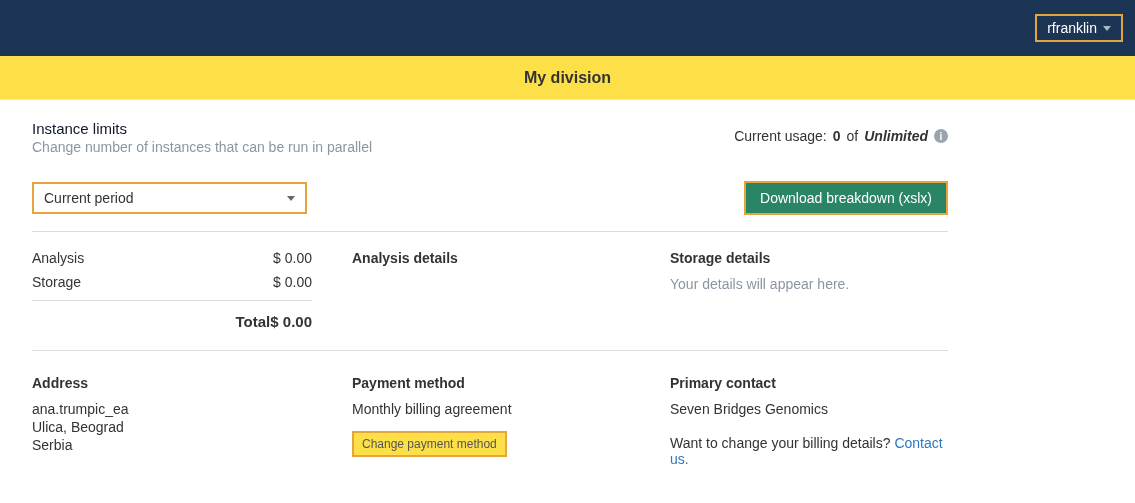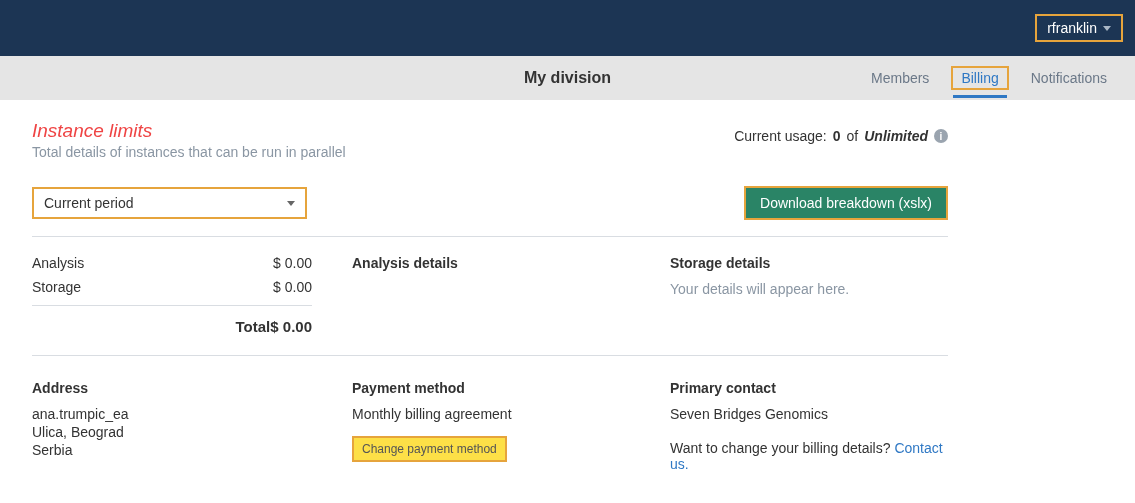--- a/index.html
+++ b/index.html
@@ -1,28 +1,28 @@
 <!DOCTYPE html>
 <html><head>
 <meta charset="utf-8">
 <style>
   * { box-sizing: border-box; margin: 0; padding: 0; }
   body { font-family: -apple-system, BlinkMacSystemFont, "Segoe UI", Arial, sans-serif; font-size: 14px; color: #333; background: #fff; width: 1135px; }
   .topbar { background: #1c3554; height: 56px; display: flex; justify-content: flex-end; align-items: center; padding: 0 12px; }
   .user-dropdown { border: 2px solid #e6a43c; color: #fff; padding: 4px 10px; display: flex; align-items: center; gap: 6px; cursor: pointer; }
   .caret-down { width: 0; height: 0; border-left: 4px solid transparent; border-right: 4px solid transparent; border-top: 5px solid #aab7c6; }
-  .subheader { background: #e5e5e5; border-bottom: 1px solid #e5e5e5; height: 44px; display: flex; align-items: center; position: relative; }
+  .subheader { background: #fde047; border-bottom: 1px solid #e5e5e5; height: 44px; display: flex; align-items: center; position: relative; }
   .subheader-title { position: absolute; left: 50%; transform: translateX(-50%); font-weight: 700; font-size: 16px; color: #333; }
   .subheader-tabs { margin-left: auto; display: flex; gap: 18px; padding-right: 24px; }
   .tab { color: #6b7888; cursor: pointer; padding: 4px 4px; }
   .tab.active { color: #2f78c4; border: 2px solid #e6a43c; padding: 2px 8px; position: relative; }
   .tab.active::after { content: ""; position: absolute; left: 0; right: 0; bottom: -10px; height: 3px; background: #2f78c4; }
   .content { padding: 20px 32px 40px 32px; max-width: 980px; }
   .instance-row { display: flex; justify-content: space-between; align-items: flex-start; margin-bottom: 26px; }
-  .instance-left .title { color: #ef4444; font-size: 19px; font-style: italic; }
+  .instance-left .title { color: #0f172a; font-size: 15px; }
   .instance-left .subtitle { color: #8a96a3; font-size: 14px; margin-top: 2px; }
   .instance-right { color: #333; display: flex; align-items: center; gap: 6px; padding-top: 8px; }
   .unlimited { font-weight: 700; font-style: italic; }
   .info-icon { width: 14px; height: 14px; border-radius: 50%; background: #9aa4af; color: #fff; font-size: 10px; display: inline-flex; align-items: center; justify-content: center; font-weight: 700; }
   .controls-row { display: flex; justify-content: space-between; align-items: center; margin-bottom: 16px; }
   .period-select { border: 2px solid #e6a43c; background: #fff; width: 275px; height: 32px; display: flex; align-items: center; justify-content: space-between; padding: 0 10px; cursor: pointer; }
   .period-select .caret-down { border-top-color: #666; }
   .download-btn { border: 2px solid #e6a43c; background: #2a8466; color: #fff; height: 34px; padding: 0 14px; display: flex; align-items: center; cursor: pointer; margin-left: 10px; }
   hr.divider { border: none; border-top: 1px solid #d9dde2; margin: 10px 0 18px 0; }
   .cols { display: flex; gap: 40px; }
@@ -42,33 +42,28 @@
 
 <div class="topbar">
   <div class="user-dropdown">
     <span>rfranklin</span>
     <span class="caret-down"></span>
   </div>
 </div>
 
 <div class="subheader">
   <div class="subheader-title">My division</div>
-  <div class="subheader-tabs">
-    <span class="tab">Members</span>
-    <span class="tab active">Billing</span>
-    <span class="tab">Notifications</span>
-  </div>
 </div>
 
 <div class="content">
 
   <div class="instance-row">
     <div class="instance-left">
       <div class="title">Instance limits</div>
-      <div class="subtitle">Total details of instances that can be run in parallel</div>
+      <div class="subtitle">Change number of instances that can be run in parallel</div>
     </div>
     <div class="instance-right">
       <span>Current usage: </span>
       <strong>0</strong>
       <span> of </span>
       <span class="unlimited">Unlimited</span>
       <span class="info-icon">i</span>
     </div>
   </div>
 

